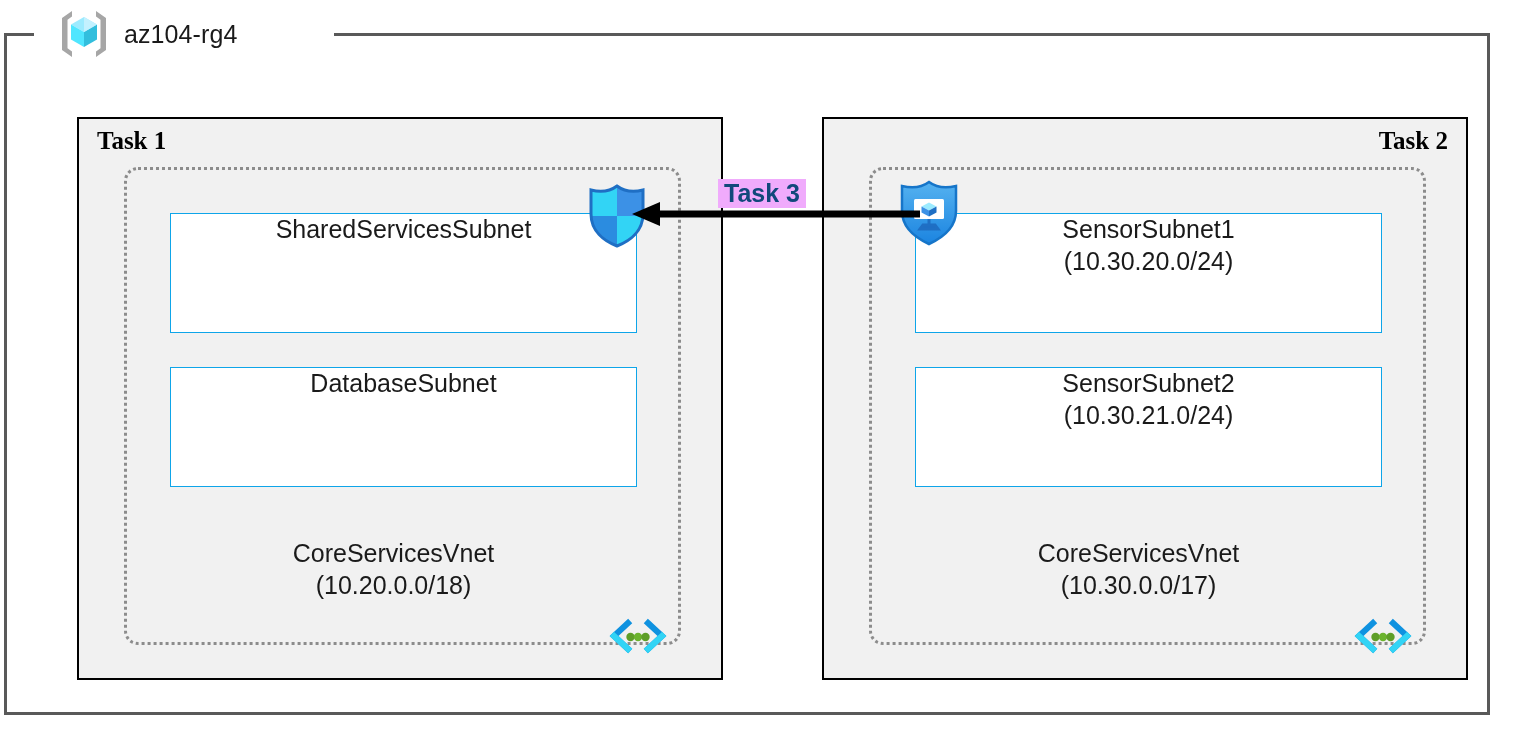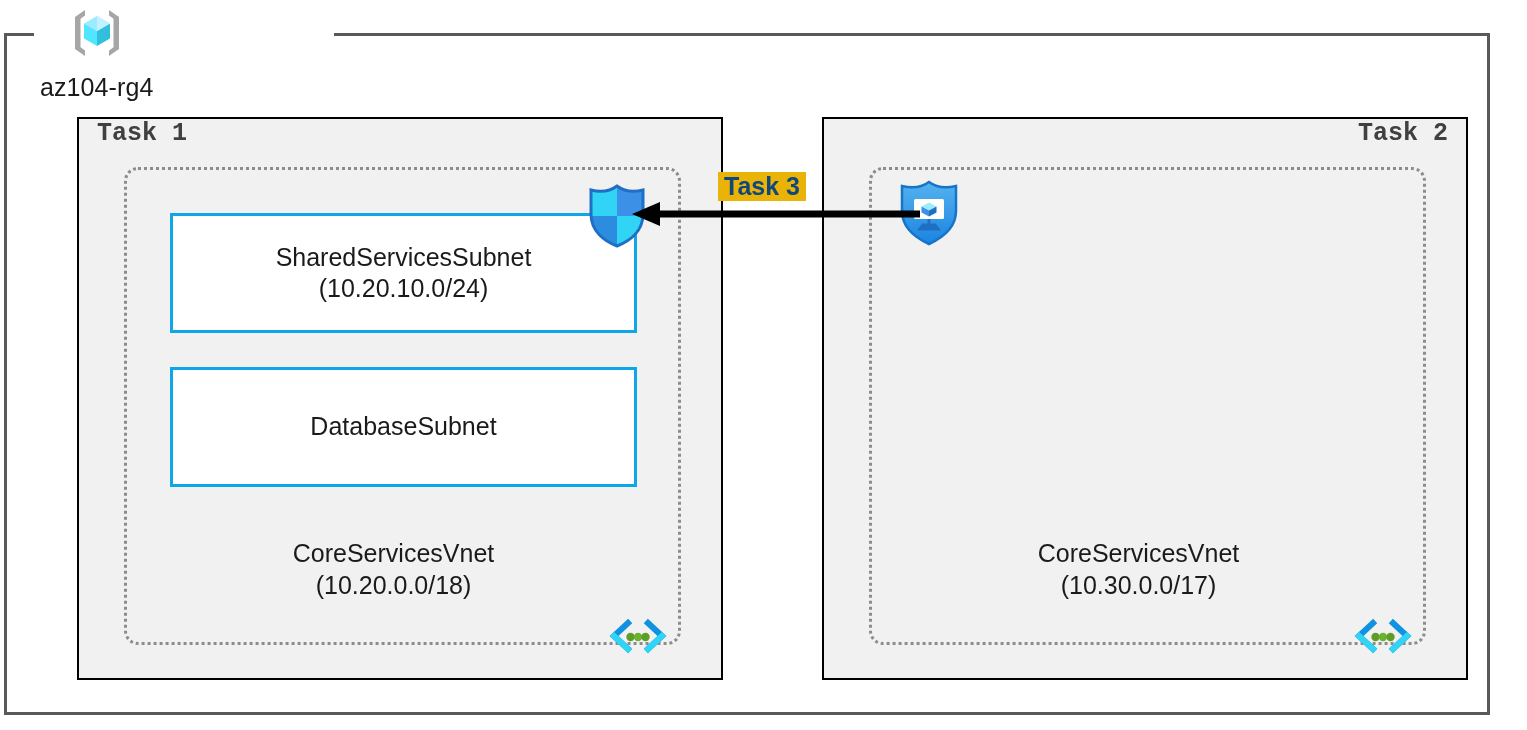--- a/index.html
+++ b/index.html
@@ -36,27 +36,26 @@
   .rg-title-gap {
     position: absolute;
     left: 34px;
     top: 18px;
     height: 34px;
     width: 300px;
     background: #ffffff;
   }
   .rg-header {
     position: absolute;
-    left: 40px;
+    left: 56px;
     top: 5px;
     height: 58px;
     display: flex;
     align-items: center;
     gap: 12px;
-    flex-direction: column;
   }
   .rg-icon {
     width: 56px;
     height: 56px;
     display: block;
   }
   .rg-name {
     font-size: 25px;
     color: #1a1a1a;
     font-family: "Liberation Sans", sans-serif;
@@ -72,25 +71,25 @@
     height: 563px;
     background: #f1f1f1;
     border: 2px solid #000000;
     box-sizing: border-box;
   }
   #task-box-1 { left: 77px; }
   #task-box-2 { left: 822px; padding-left: 13px; }
 
   .task-label {
     position: absolute;
-    top: 0;
+    top: 8px;
     font-size: 25px;
     font-weight: bold;
-    color: #404040;
-    font-family: Liberation Mono, monospace;
+    color: #000000;
+    font-family: Liberation Serif, serif;
     white-space: nowrap;
   }
   .task-label.left  { left: 18px; }
   .task-label.right { right: 18px; }
 
   
   .vnet {
     position: absolute;
     left: 45px;
     top: 48px;
@@ -101,26 +100,25 @@
     box-sizing: border-box;
   }
 
   
   .subnet {
     position: absolute;
     left: 43px;
     width: 467px;
     height: 120px;
     background: #ffffff;
-    border: 3px solid #0ea5e9;
+    border: 1px solid #0ea5e9;
     box-sizing: border-box;
     display: flex;
     flex-direction: column;
     align-items: center;
-    justify-content: center;
   }
   .subnet-1 { top: 43px; }
   .subnet-2 { top: 197px; }
 
   .subnet-name, .subnet-cidr,
   .vnet-name, .vnet-cidr {
     font-size: 25px;
     color: #1a1a1a;
     line-height: 1.26;
     font-family: "Liberation Sans", sans-serif;
@@ -156,26 +154,26 @@
   #task3-arrow {
     position: absolute;
     left: 630px;
     top: 196px;
     width: 290px;
     height: 36px;
   }
   #task3-label {
     position: absolute;
     left: 718px;
-    top: 172px;
+    top: 179px;
     font-size: 25px;
     font-weight: bold;
     color: #11487b;
     font-family: "Liberation Sans", sans-serif;
-    background: #eab308;
+    background: #f0abfc;
     padding: 0 6px;
     white-space: nowrap;
   }
 </style>
 </head>
 <body>
 
 <div id="canvas">
 
   <div class="rg-frame"></div>
@@ -197,21 +195,20 @@
     <span class="rg-name">az104-rg4</span>
   </div>
 
   <div class="task-box" id="task-box-1">
     <div class="task-label left">Task 1</div>
 
     <div class="vnet">
 
       <div class="subnet subnet-1">
         <span class="subnet-name">SharedServicesSubnet</span>
-        <span class="subnet-cidr">(10.20.10.0/24)</span>
       </div>
 
       <div class="subnet subnet-2">
         <span class="subnet-name">DatabaseSubnet</span>
       </div>
 
       <div class="vnet-caption">
         <span class="vnet-name">CoreServicesVnet</span>
         <span class="vnet-cidr">(10.20.0.0/18)</span>
       </div>
@@ -232,21 +229,29 @@
         </svg>
       </span>
     </div>
   </div>
 
   <div class="task-box" id="task-box-2">
     <div class="task-label right">Task 2</div>
 
     <div class="vnet">
 
-
+      <div class="subnet subnet-1">
+        <span class="subnet-name">SensorSubnet1</span>
+        <span class="subnet-cidr">(10.30.20.0/24)</span>
+      </div>
+
+      <div class="subnet subnet-2">
+        <span class="subnet-name">SensorSubnet2</span>
+        <span class="subnet-cidr">(10.30.21.0/24)</span>
+      </div>
 
       <div class="vnet-caption">
         <span class="vnet-name">CoreServicesVnet</span>
         <span class="vnet-cidr">(10.30.0.0/17)</span>
       </div>
 
       <span class="vnet-glyph">
         <svg viewBox="0 0 64 40" width="64" height="40" xmlns="http://www.w3.org/2000/svg">
           <g stroke-linecap="square" fill="none" stroke-width="6">
             <path d="M22 7 L8 20 L22 33" stroke="#0f92e0"></path>

